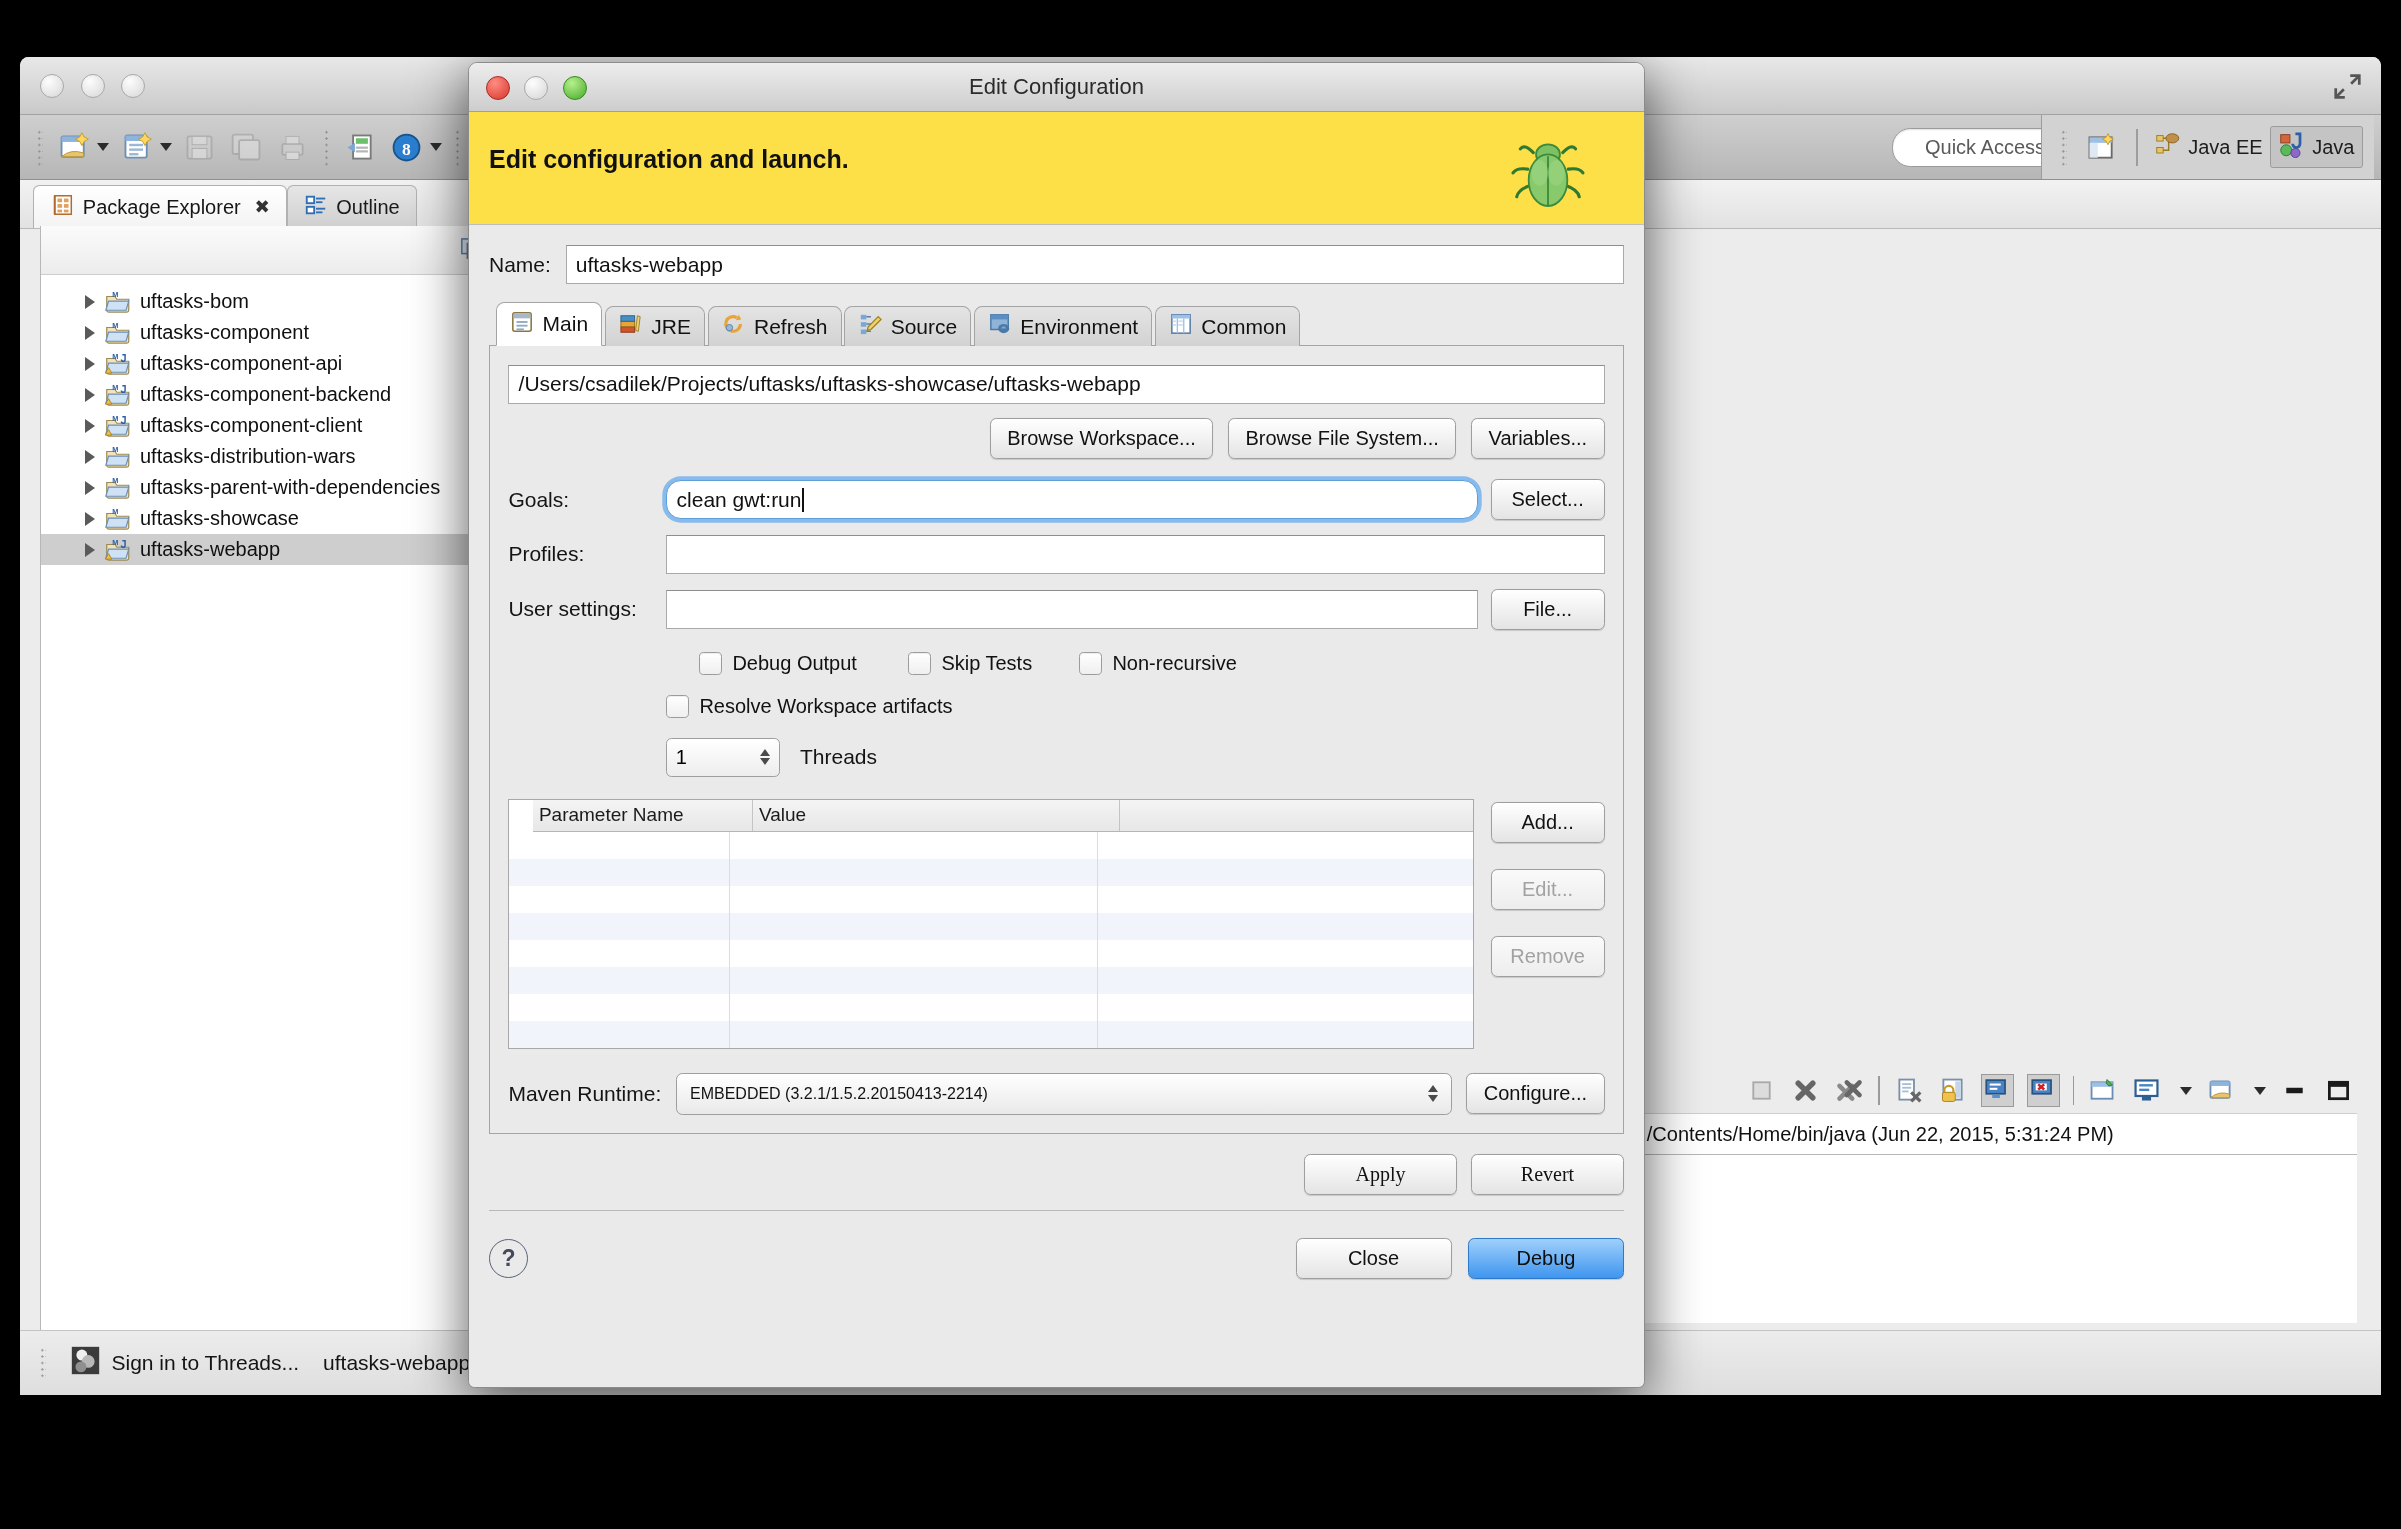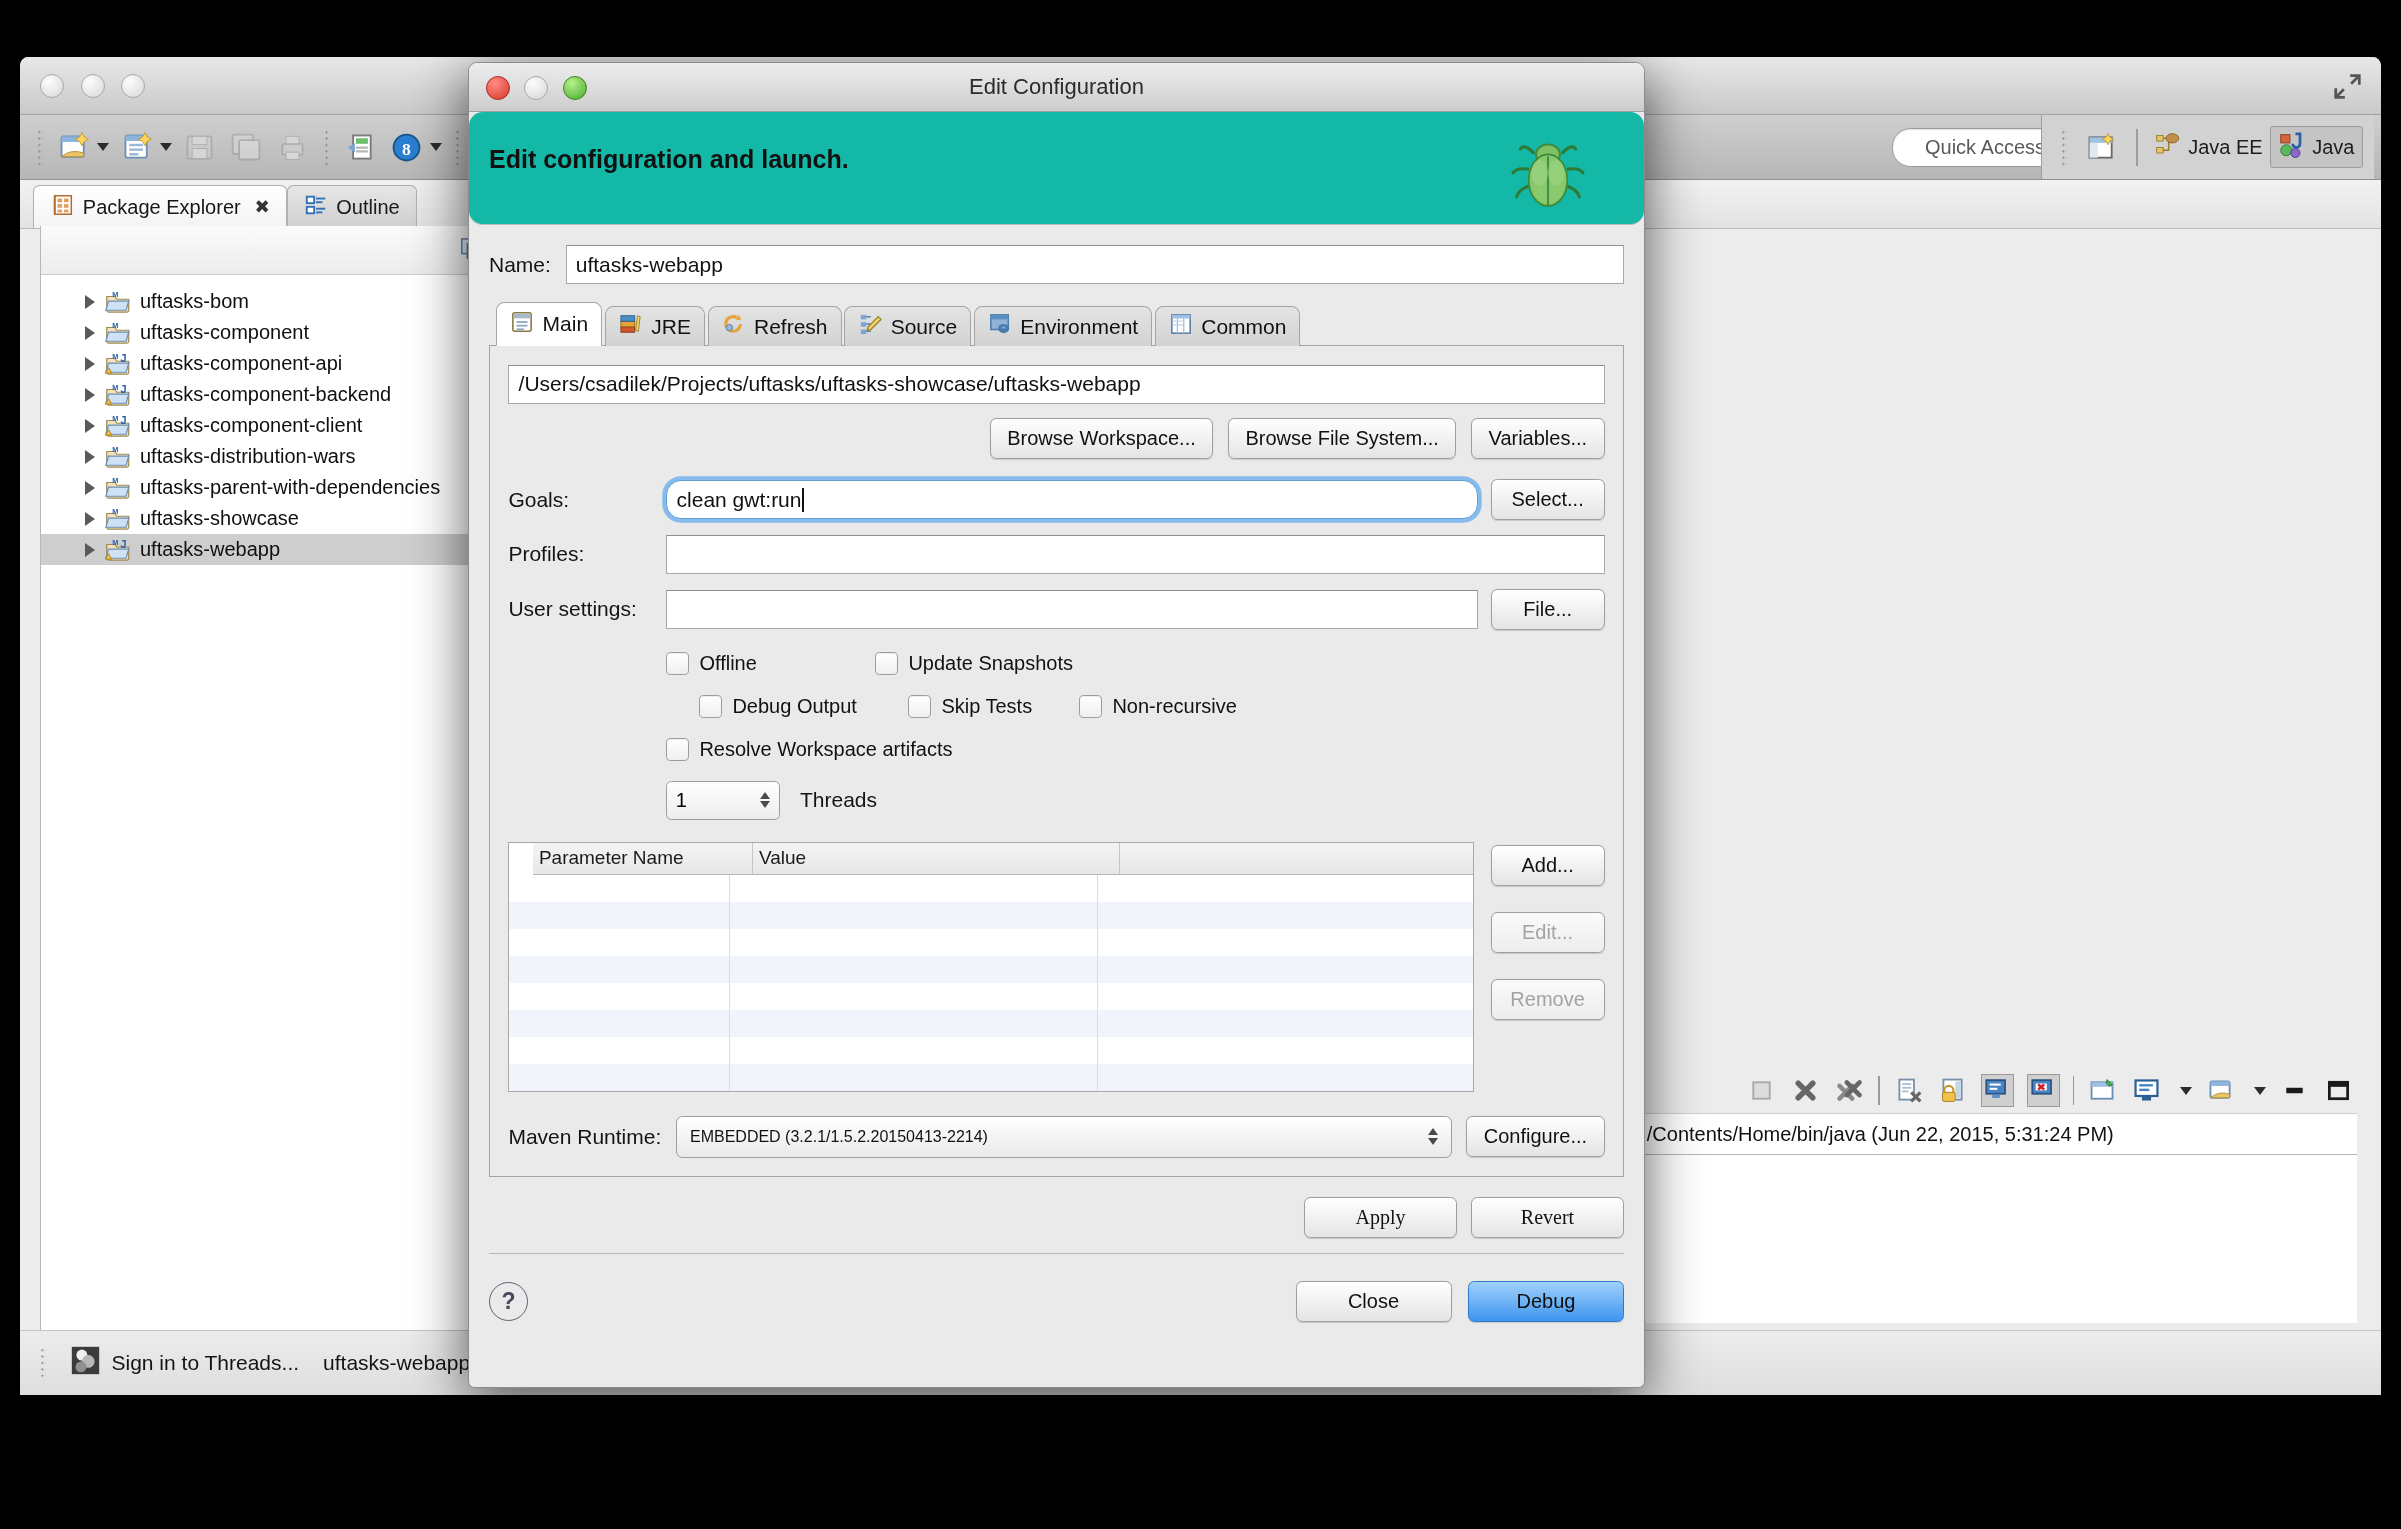--- a/index.html
+++ b/index.html
@@ -55,21 +55,21 @@
   
   .dialog{position:absolute;left:468px;top:62px;width:1175px;height:1324px;background:#eaeaea;border-radius:9.2px 9.2px 6.4px 6.4px;
      box-shadow:0 13px 55px rgba(0,0,0,.65);overflow:hidden;border:0.9px solid #8c8c8c;}
   .dlg-title{height:48px;background:linear-gradient(#ededed,#cdcdcd);border-bottom:0.9px solid #a0a0a0;position:relative;
      display:flex;align-items:center;justify-content:center;font-size:22px;color:#2b2b2b;}
   .dlg-traffic{position:absolute;left:16.5px;top:13px;display:flex;gap:14.7px;}
   .d-red{width:22px;height:22px;border-radius:50%;background:radial-gradient(circle at 36% 28%,#ff8d83,#d8352a);border:0.9px solid #a82a20;}
   .d-yel{width:22px;height:22px;border-radius:50%;background:radial-gradient(circle at 36% 28%,#fdfdfd,#d4d4d4);border:0.9px solid #a9a9a9;}
   .d-grn{width:22px;height:22px;border-radius:50%;background:radial-gradient(circle at 36% 28%,#b6f08c,#46aa28);border:0.9px solid #378a1d;}
 
-  .dlg-header{height:112px;background:#14b8a6;border-bottom:0.9px solid #bdbdbd;position:relative;border-radius:14px;}
+  .dlg-header{height:112px;background:#fde047;border-bottom:0.9px solid #bdbdbd;position:relative;}
   .dlg-header-title{position:absolute;left:20px;top:33px;font-size:25px;font-weight:bold;color:#111;}
   .bug{position:absolute;right:50px;top:13px;width:92px;height:92px;}
 
   .dlg-body{padding:20px 20px 0 20px;}
   .name-row{display:flex;align-items:center;gap:14.7px;margin-bottom:20px;}
   .lbl{font-size:21px;color:#141414;}
   .txt{height:39px;background:#fff;border:0.9px solid #a9a9a9;border-top-color:#8e8e8e;font-size:21px;color:#111;
        display:flex;align-items:center;padding:0 9.2px;box-sizing:border-box;}
   .tabstrip{display:flex;align-items:flex-end;height:42px;padding-left:7.3px;position:relative;z-index:2;}
   .dtab{display:flex;align-items:center;gap:8.3px;height:39px;padding:0 13px;font-size:21px;color:#111;
@@ -630,30 +630,20 @@
           <div class="txt" style="flex:1;"></div>
         </div>
 
         <div class="field-row">
           <span class="lbl" style="width:145px;">User settings:</span>
           <div class="txt" style="flex:1;"></div>
           <div class="btn">File...</div>
         </div>
 
         <div style="margin:22px 0 0 158px;">
-          <div style="display:flex;gap:0;margin-bottom:20px;">
-            <div class="cbrow" style="width:209px;">
-                <span class="cb"></span>
-                <span>Offline</span>
-              </div>
-            <div class="cbrow">
-                <span class="cb"></span>
-                <span>Update Snapshots</span>
-              </div>
-          </div>
           <div style="display:flex;gap:0;margin-bottom:20px;margin-left:33px;">
             <div class="cbrow" style="width:209px;">
                 <span class="cb"></span>
                 <span>Debug Output</span>
               </div>
             <div class="cbrow" style="width:171px;">
                 <span class="cb"></span>
                 <span>Skip Tests</span>
               </div>
             <div class="cbrow">

